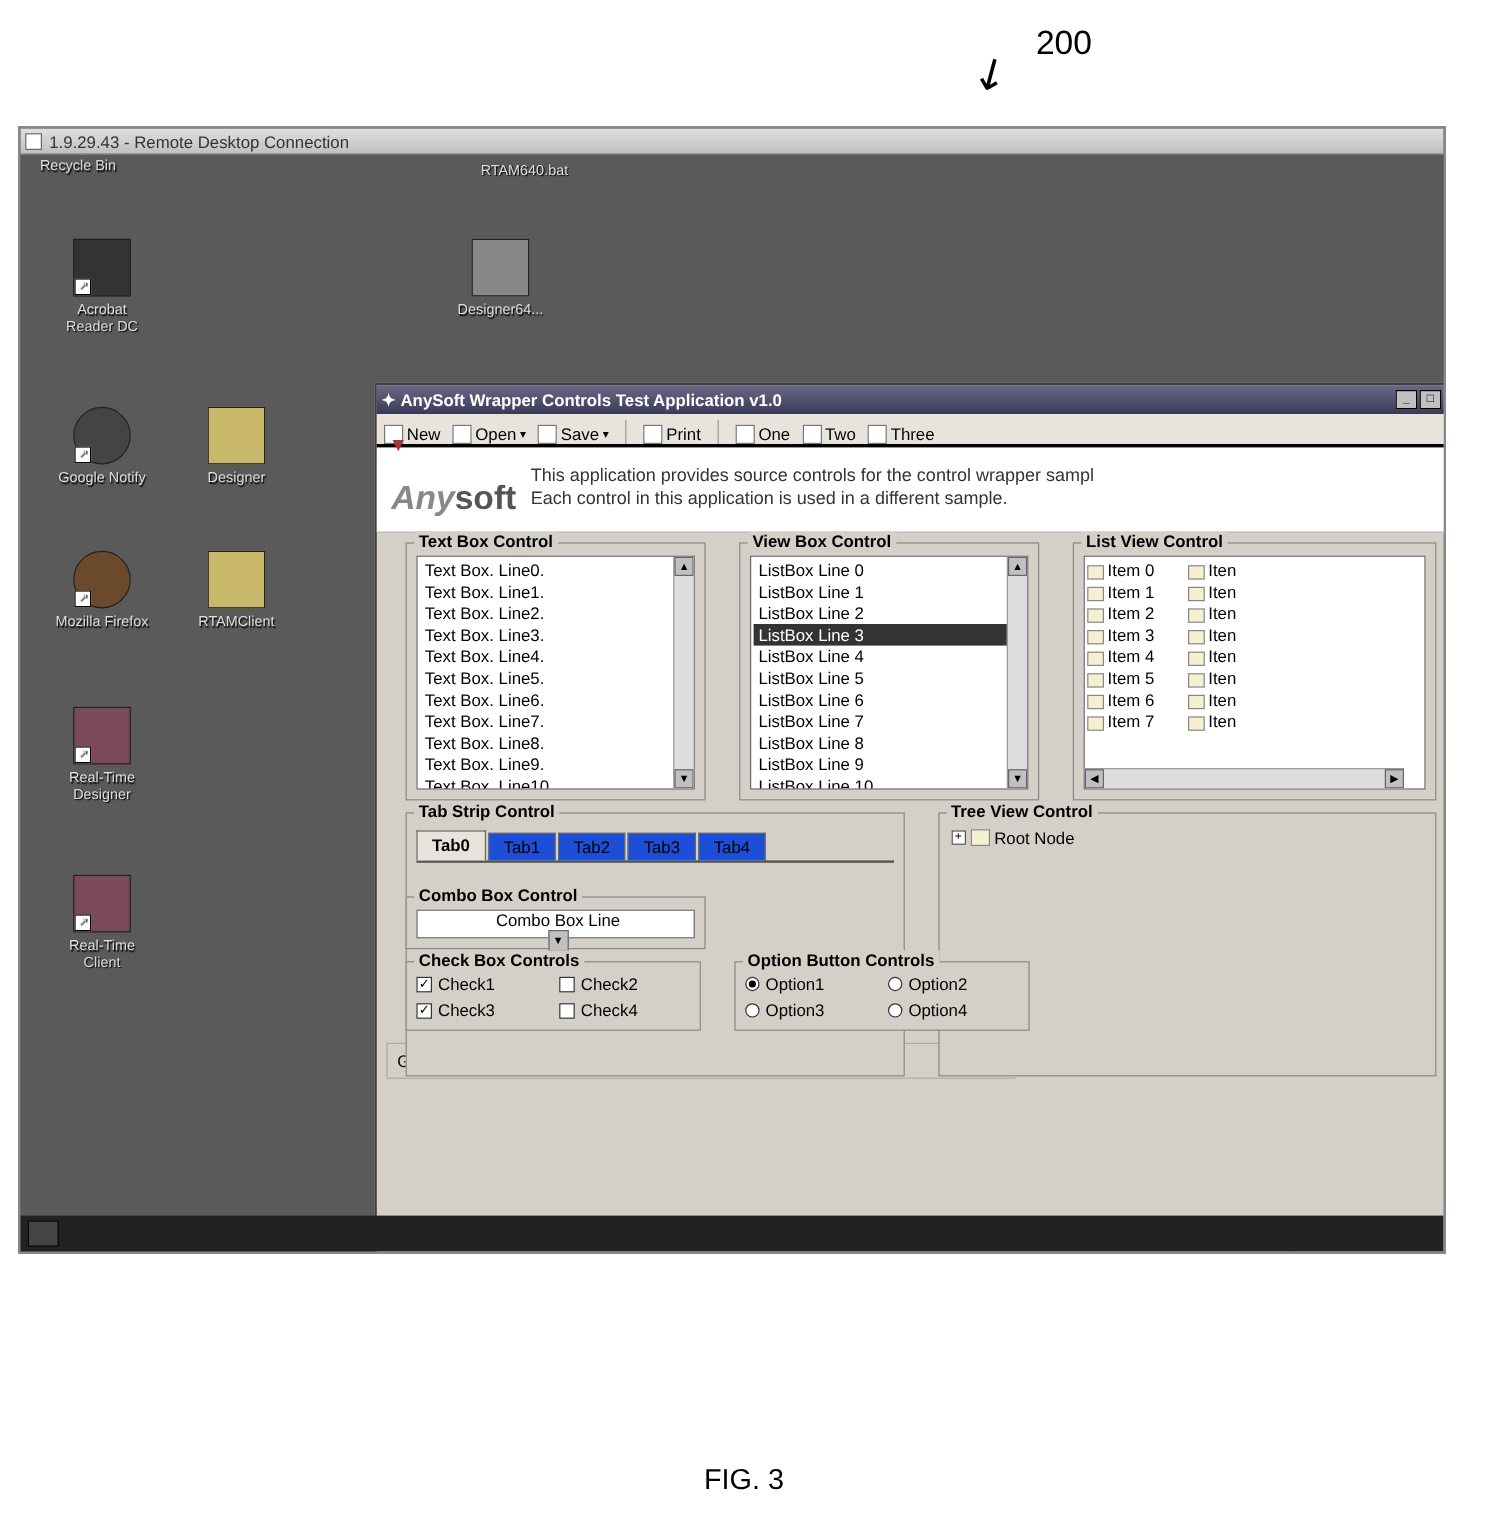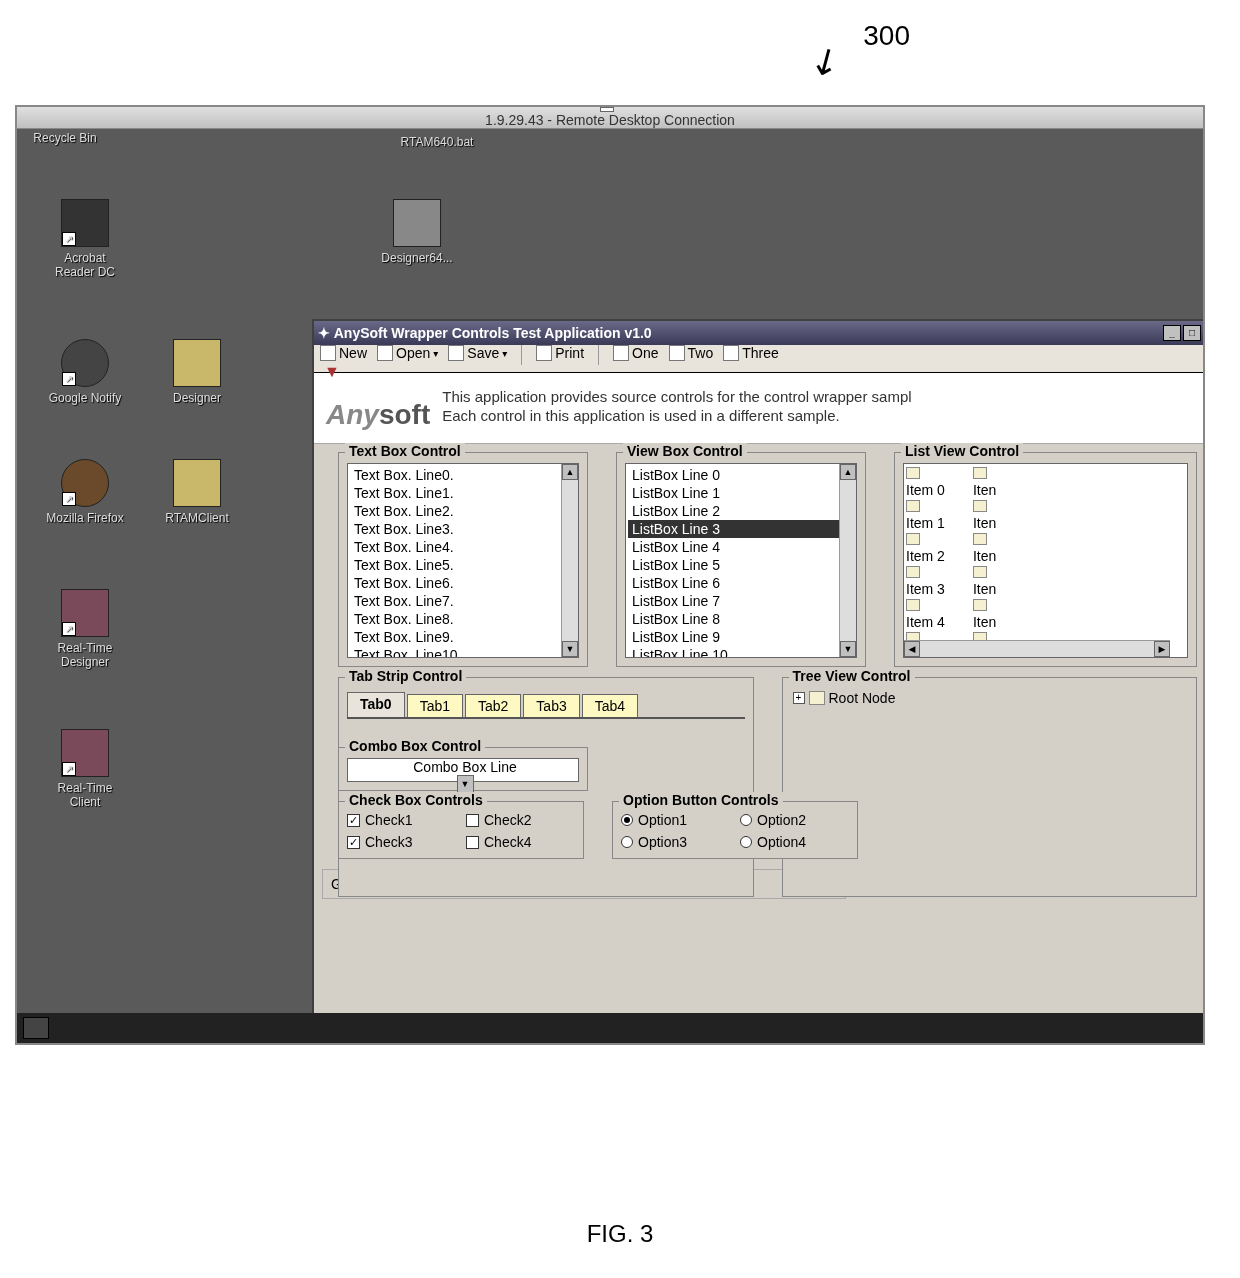--- a/index.html
+++ b/index.html
@@ -2,38 +2,38 @@
 <html><head>
 <meta charset="utf-8">
 <style>
 * { box-sizing: border-box; margin: 0; padding: 0; font-family: Tahoma, Arial, sans-serif; }
 body { background: #fff; width: 1240px; height: 1278px; position: relative; }
 .figure-label { position: absolute; top: 20px; right: 330px; font-size: 28px; }
 .arrow-curve { position: absolute; top: 40px; right: 400px; font-size: 36px; transform: rotate(-30deg); }
 .fig-caption { position: absolute; bottom: 30px; left: 50%; transform: translateX(-50%); font-size: 24px; }
 
 .outer-screenshot { position: absolute; top: 105px; left: 15px; width: 1190px; height: 940px; border: 2px solid #888; background: #6a6a6a; overflow: hidden; }
-.rdc-titlebar { height: 22px; background: linear-gradient(#e0e0e0,#c0c0c0); display: flex; align-items: center; padding: 0 4px; font-size: 14px; color: #333; border-bottom: 1px solid #888; flex-direction: column; }
+.rdc-titlebar { height: 22px; background: linear-gradient(#e0e0e0,#c0c0c0); display: flex; align-items: center; padding: 0 4px; font-size: 14px; color: #333; border-bottom: 1px solid #888; }
 .rdc-titlebar .rdc-icon { width: 14px; height: 14px; margin-right: 6px; display:inline-block; border:1px solid #666; background:#fff; position:relative;}
 .desktop { position: relative; width: 100%; height: calc(100% - 22px); background: #5a5a5a; }
 
 .desktop-icon { position: absolute; width: 80px; text-align: center; color: #ddd; font-size: 12px; text-shadow: 1px 1px 1px #000; }
 .desktop-icon .ic-box { width: 48px; height: 48px; margin: 0 auto 4px; background: #333; border: 1px solid #222; position: relative; }
 .desktop-icon .ic-box.folder { background: #c9b86a; }
 .desktop-icon .ic-box.chrome { background: #444; border-radius: 50%; }
 .desktop-icon .ic-box.ff { background: #6a4a2a; border-radius: 50%; }
 .desktop-icon .ic-box.gear { background: #888; }
 .desktop-icon .shortcut-arr { position:absolute; bottom:0; left:0; width:14px; height:14px; background:#fff; border:1px solid #000; font-size:10px; line-height:12px; text-align:center; }
 
 .app-window { position: absolute; top: 190px; left: 295px; width: 895px; height: 750px; background: #d4d0c8; border: 2px solid #404040; }
 .app-titlebar { height: 24px; background: linear-gradient(#6a6a88,#3a3a58); color: #fff; display: flex; align-items: center; padding: 0 4px; font-size: 14px; font-weight: bold; justify-content: space-between; }
 .app-titlebar .tb-left { display:flex; align-items:center; gap:4px; }
 .app-titlebar .win-btns { display:flex; gap:2px; }
 .app-titlebar .win-btn { width:18px; height:16px; background:#c0c0c0; border:1px solid #000; font-size:10px; line-height:14px; text-align:center; color:#000; }
-.app-toolbar { height: 28px; background: #e8e4dc; border-bottom: 1px solid #000000; display: flex; align-items: flex-start; padding: 0 6px; gap: 10px; font-size: 14px; }
+.app-toolbar { height: 28px; background: #e8e4dc; border-bottom: 3px solid #000000; display: flex; align-items: flex-end; padding: 0 6px; gap: 10px; font-size: 14px; }
 .app-toolbar .tb-item { display:flex; align-items:center; gap:3px; cursor:pointer; }
 .app-toolbar .tb-sep { width:1px; height:20px; background:#999; margin:0 4px; }
 .app-toolbar .tb-ico { width:16px; height:16px; border:1px solid #777; background:#fff; display:inline-block; }
 .app-toolbar .drop { font-size:10px; }
 
 .app-header { padding: 8px 12px 12px; background:#fff; border-bottom:1px solid #aaa; display:flex; align-items:center; gap:12px; }
 .logo-text { font-size:28px; font-weight:bold; font-style:italic; color:#888; }
 .logo-text .soft { color:#555; font-style:normal; }
 .logo-arrow { color:#a33; font-size:16px; position:relative; top:-18px; left:-2px;}
 .app-header .desc { font-size:15px; color:#333; line-height:1.3; }
@@ -50,26 +50,26 @@
 .scrollbox .sb-content { padding:2px; }
 .scrollbox .sb-line { padding:1px 4px; white-space:nowrap; }
 .scrollbox .sb-line.selected { background:#333; color:#fff; }
 .scrollbar-v { position:absolute; top:0; right:0; width:17px; height:100%; background:#ddd; border-left:1px solid #999; display:flex; flex-direction:column; justify-content:space-between; }
 .scrollbar-v .arr { height:16px; background:#c0c0c0; border:1px solid #666; font-size:9px; text-align:center; line-height:14px; }
 .scrollbar-h { position:absolute; bottom:0; left:0; height:17px; width:calc(100% - 17px); background:#ddd; border-top:1px solid #999; display:flex; justify-content:space-between; }
 .scrollbar-h .arr { width:16px; background:#c0c0c0; border:1px solid #666; font-size:9px; text-align:center; line-height:14px; }
 
 .listview-inner { display:flex; gap:28px; }
 .lv-col { display:flex; flex-direction:column; }
-.lv-item { display:flex; align-items:flex-start; gap:3px; padding:1px 0;flex-direction:column; }
+.lv-item { display:flex; align-items:flex-end; gap:3px; padding:1px 0; }
 .lv-ico { width:14px; height:12px; border:1px solid #888; background:#f5f0d0; }
 
 .tabstrip { flex:1; }
 .tabstrip-row { display:flex; align-items:flex-end; border-bottom:2px solid #555; margin-top:4px; }
-.tab { border:1px solid #666; border-bottom:none; padding:3px 12px; font-size:14px; background:#fef9c3; margin-right:2px; }
+.tab { border:1px solid #666; border-bottom:none; padding:3px 12px; font-size:14px; background:#1d4ed8; margin-right:2px; }
 .tab.active { background:#e8e4dc; font-weight:bold; padding-bottom:5px; }
 
 .treeview { flex:1; min-width:250px; }
 .tree-row { display:flex; align-items:center; gap:4px; font-size:14px; padding:2px; }
 .tree-exp { width:12px; height:12px; border:1px solid #555; background:#fff; font-size:10px; line-height:10px; text-align:center; }
 .tree-ico { width:16px; height:14px; border:1px solid #888; background:#f5f0d0; }
 
 .cmd-btn-ctrl, .combo-ctrl { width:250px; }
 .std-button { width:100%; height:26px; border:2px solid #000; background:#d4d0c8; font-size:14px; cursor:pointer; box-shadow: inset 1px 1px 0 #fff, inset -1px -1px 0 #888; }
 .combo { width:100%; height:24px; border:1px solid #666; background:#fff; display:flex; align-items:center; justify-content:space-between; padding:0 2px 0 6px; font-size:14px;flex-direction:column; }
@@ -85,21 +85,21 @@
 .global-row { border:1px solid #aaa; padding:6px 8px; font-size:14px; display:flex; align-items:center; gap:40px; width:524px; }
 .notify-box { position:absolute; bottom:6px; right:10px; font-size:14px; }
 .notify-box .chk-item { margin-bottom:4px; }
 
 .taskbar-start { position:absolute; bottom:0; left:0; width:100%; height:30px; background:#222; display:flex; align-items:center; padding:0 6px;}
 .taskbar-start .start-ico { width:26px; height:22px; background:#444; border:1px solid #000;}
 </style>
 </head>
 <body>
 
-<div class="figure-label">300</div>
+<div class="figure-label">200</div>
 <div class="arrow-curve">↙</div>
 <div class="fig-caption">FIG. 3</div>
 
 <div class="outer-screenshot">
   <div class="rdc-titlebar">
     <span class="rdc-icon"></span>
     <span>1.9.29.43 - Remote Desktop Connection</span>
   </div>
   <div class="desktop">
 

